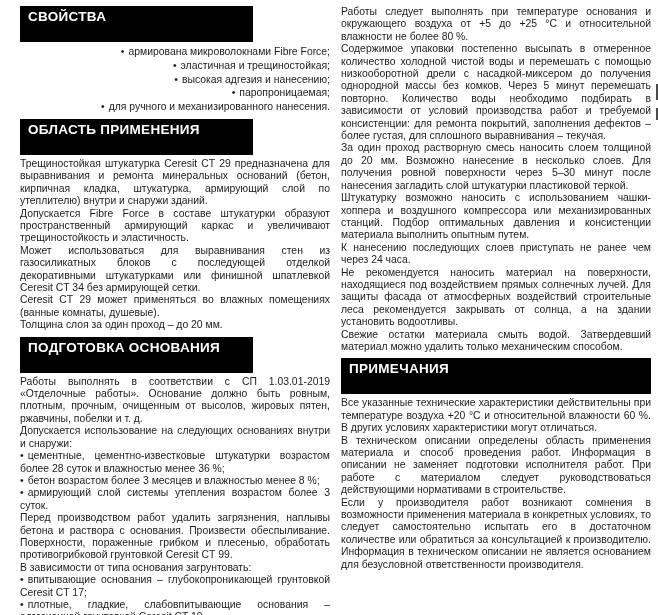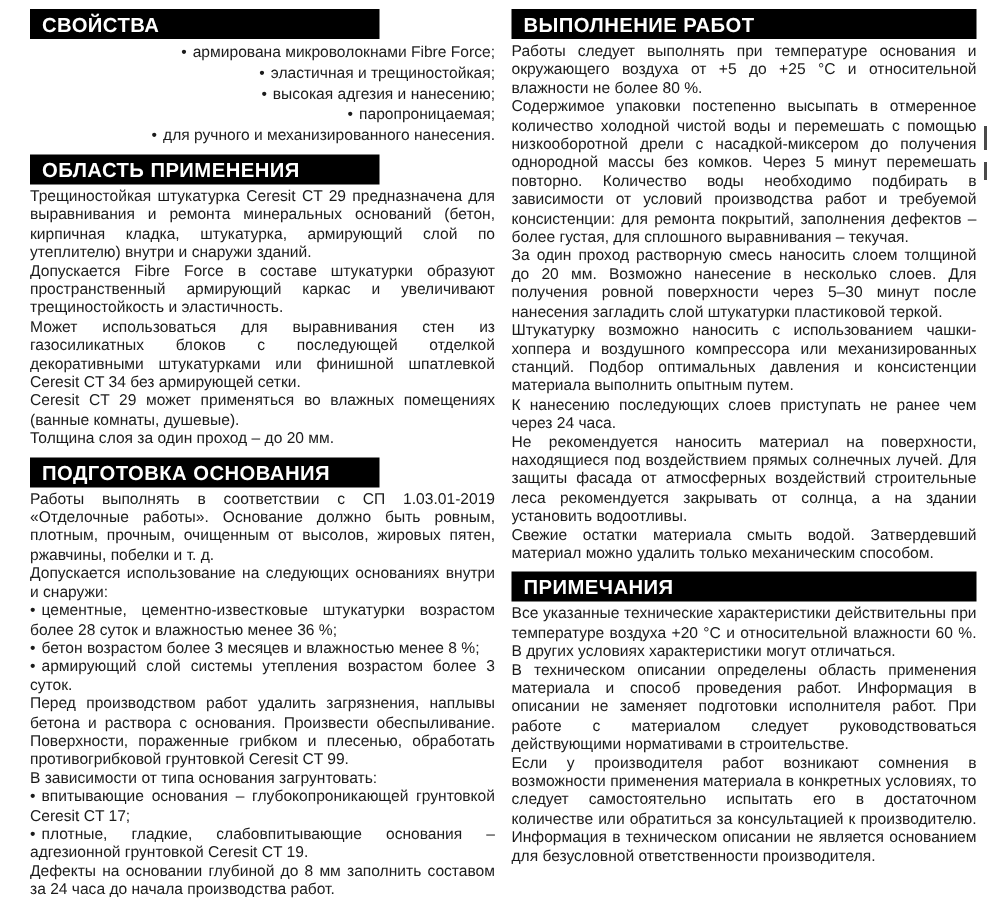--- a/index.html
+++ b/index.html
@@ -27,21 +27,21 @@
     flex: 0 0 310px;
   }
   .section { margin: 0; }
   .section + .section { margin-top: 5px; }
   .sec-h {
     background: #000000;
     color: #ffffff;
     font-weight: bold;
     font-size: 13.5px;
     letter-spacing: 0.3px;
-    height: 20px;
+    height: 36px;
     line-height: 21px;
     padding-left: 8px;
     box-sizing: border-box;
     margin-bottom: 3px;
     white-space: nowrap;
     overflow: hidden;
   }
   .col-left .sec-h { width: 233px; }
   .col-right .sec-h { width: 100%; }
   p.body-p {
@@ -104,21 +104,20 @@
       <p class="body-p"><span class="blt">•</span><span>впитывающие основания – глубокопроникающей грунтовкой Ceresit CT 17;</span></p>
       <p class="body-p"><span class="blt">•</span><span>плотные, гладкие, слабовпитывающие основания – адгезионной грунтовкой Ceresit CT 19.</span></p>
       <p class="body-p">Дефекты на основании глубиной до 8 мм заполнить составом за 24 часа до начала производства работ.</p>
     </div>
 
   </div>
 
   <div class="col col-right">
 
     <div class="section">
-      <div class="sec-h">ВЫПОЛНЕНИЕ РАБОТ</div>
       <p class="body-p">Работы следует выполнять при температуре основания и окружающего воздуха от +5 до +25 °C и относительной влажности не более 80 %.</p>
       <p class="body-p">Содержимое упаковки постепенно высыпать в отмеренное количество холодной чистой воды и перемешать с помощью низкооборотной дрели с насадкой-миксером до получения однородной массы без комков. Через 5 минут перемешать повторно. Количество воды необходимо подбирать в зависимости от условий производства работ и требуемой консистенции: для ремонта покрытий, заполнения дефектов – более густая, для сплошного выравнивания – текучая.</p>
       <p class="body-p">За один проход растворную смесь наносить слоем толщиной до 20 мм. Возможно нанесение в несколько слоев. Для получения ровной поверхности через 5–30 минут после нанесения загладить слой штукатурки пластиковой теркой.</p>
       <p class="body-p">Штукатурку возможно наносить с использованием чашки-хоппера и воздушного компрессора или механизированных станций. Подбор оптимальных давления и консистенции материала выполнить опытным путем.</p>
       <p class="body-p">К нанесению последующих слоев приступать не ранее чем через 24 часа.</p>
       <p class="body-p">Не рекомендуется наносить материал на поверхности, находящиеся под воздействием прямых солнечных лучей. Для защиты фасада от атмосферных воздействий строительные леса рекомендуется закрывать от солнца, а на здании установить водоотливы.</p>
       <p class="body-p">Свежие остатки материала смыть водой. Затвердевший материал можно удалить только механическим способом.</p>
     </div>
 
     <div class="section">

